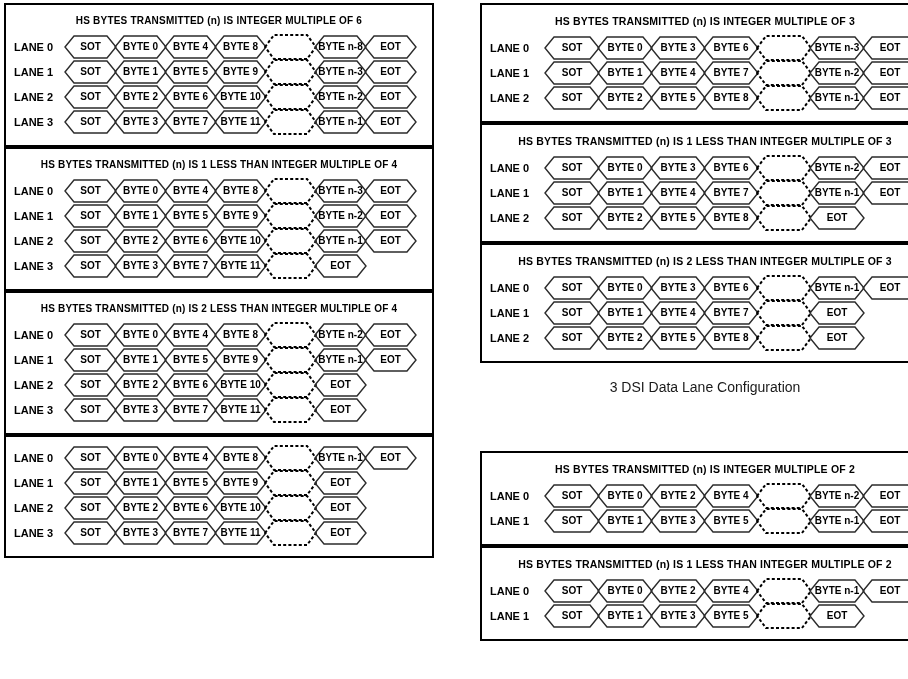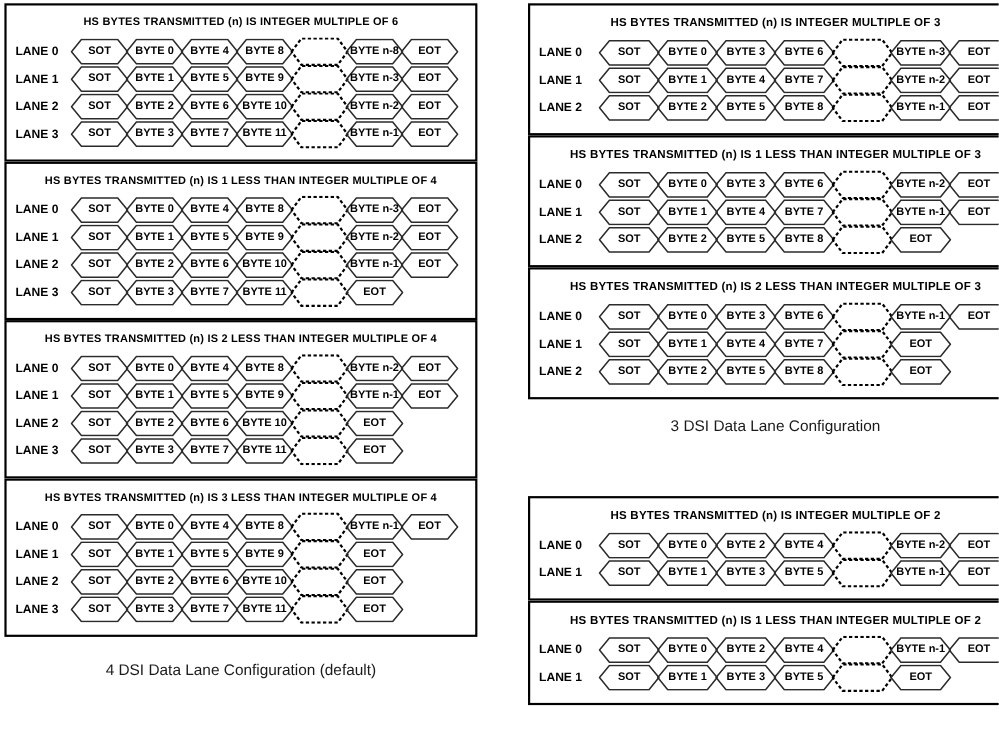--- a/index.html
+++ b/index.html
@@ -603,21 +603,20 @@
               <div class="cell" style="width: 53px;">
                 <svg width="53" height="24">
                   <polygon points="1,12 10,1 43,1 52,12 43,23 10,23"></polygon>
                 </svg>
                 <span class="cell-label">EOT</span>
               </div>
             </div>
           </div>
         </div>
         <div class="panel">
-          <div class="panel-title">HS BYTES TRANSMITTED (n) IS 3 LESS THAN INTEGER MULTIPLE OF 4</div>
           <div class="lane-row">
             <span class="lane-label">LANE 0</span>
             <div class="cells">
               <div class="cell" style="width: 53px;">
                 <svg width="53" height="24">
                   <polygon points="1,12 10,1 43,1 52,12 43,23 10,23"></polygon>
                 </svg>
                 <span class="cell-label">SOT</span>
               </div>
               <div class="cell" style="width: 53px;">
@@ -775,21 +774,20 @@
               </div>
               <div class="cell" style="width: 53px;">
                 <svg width="53" height="24">
                   <polygon points="1,12 10,1 43,1 52,12 43,23 10,23"></polygon>
                 </svg>
                 <span class="cell-label">EOT</span>
               </div>
             </div>
           </div>
         </div>
-        <div class="group-caption">4 DSI Data Lane Configuration (default)</div>
       </section>
   </div>
   <div class="col col-right">
     <section class="group" data-group="1">
         <div class="panel">
           <div class="panel-title">HS BYTES TRANSMITTED (n) IS INTEGER MULTIPLE OF 3</div>
           <div class="lane-row">
             <span class="lane-label">LANE 0</span>
             <div class="cells">
               <div class="cell" style="width: 56px;">

